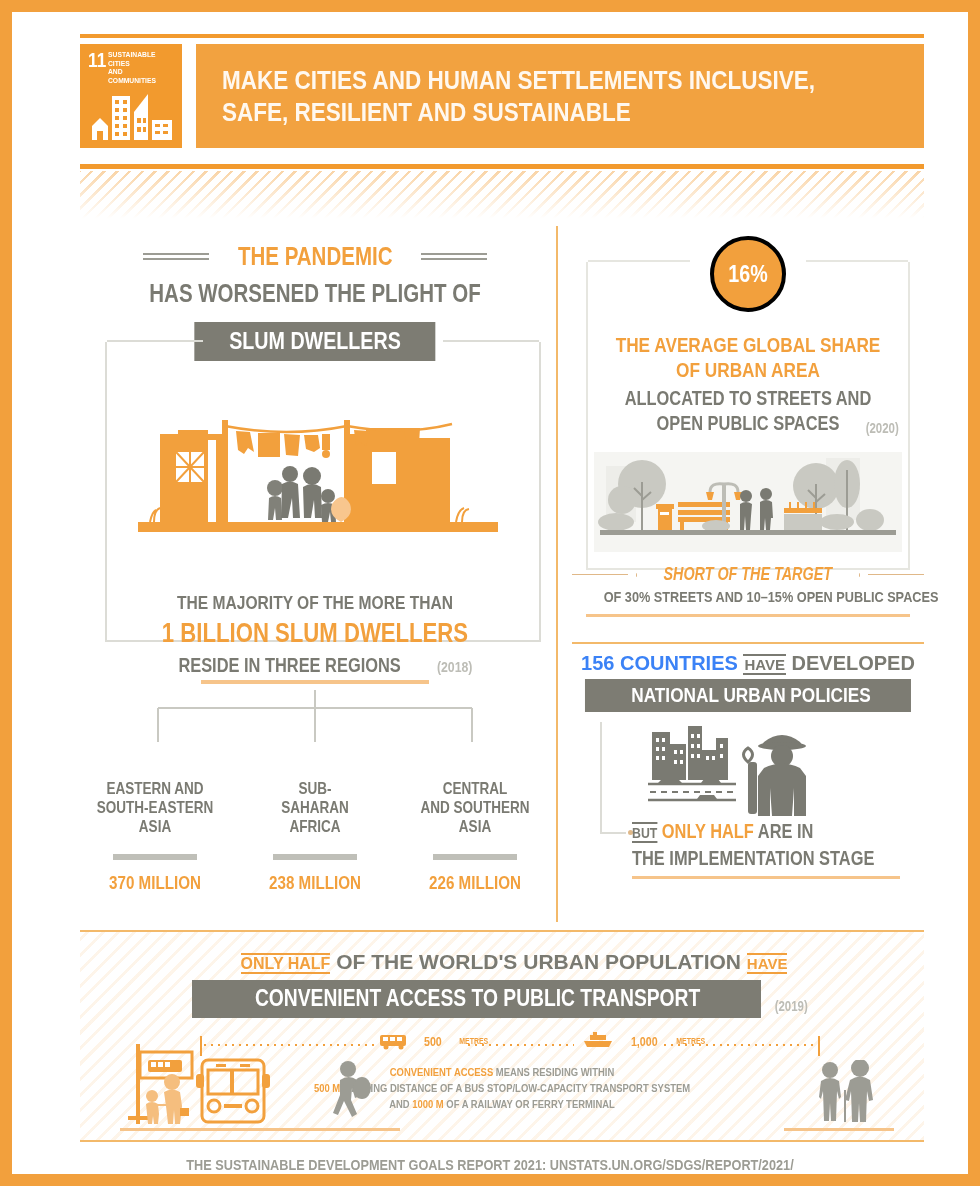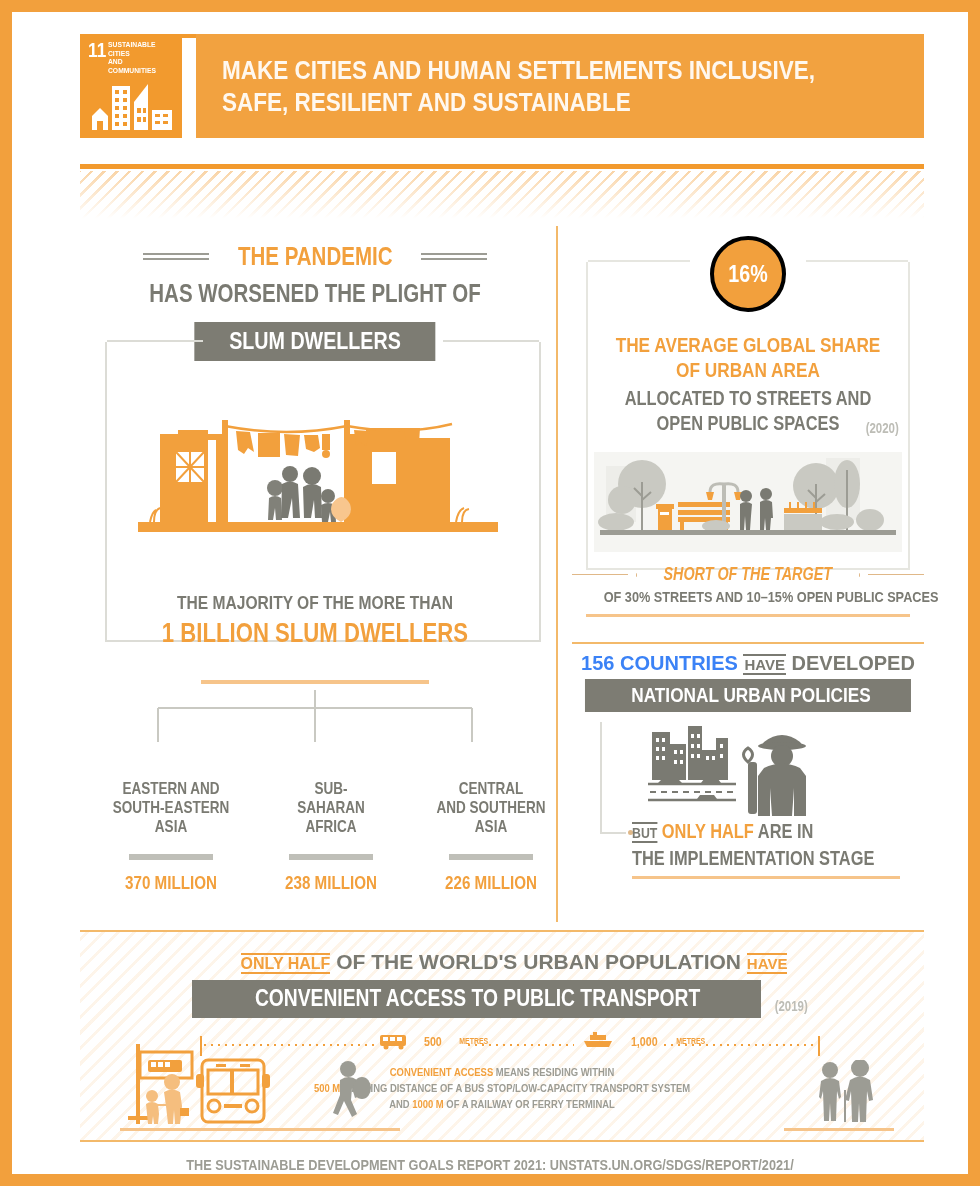--- a/index.html
+++ b/index.html
@@ -32,21 +32,21 @@
     white-space: nowrap;
   }
   .condL { transform-origin: left center; }
 
   
   .top-rule {
     position: absolute; left: 68px; top: 22px; width: 844px; height: 4px;
     background: #F29A2E;
   }
   .header {
-    position: absolute; left: 68px; top: 22px; width: 844px; height: 104px;
+    position: absolute; left: 68px; top: 32px; width: 844px; height: 104px;
     display: flex; gap: 14px;
   }
   .sdg-logo {
     width: 102px; height: 104px; background: #F29A2E;
     position: relative; flex: 0 0 auto;
   }
   .sdg-num {
     position: absolute; left: 8px; top: 6px;
     color: #fff; font-size: 21px; line-height: 20px;
   }
@@ -139,21 +139,21 @@
   .reside { color: #7A7A72; font-size: 20px; }
   .reside-yr { color: #BDBDB6; font-size: 15px; }
   .reside-ul {
     position: absolute; left: 50%; top: 456px; transform: translateX(-50%);
     width: 228px; height: 4px; background: #F6C48A;
   }
 
   .tree { position: absolute; left: 0; top: 466px; width: 470px; height: 58px; }
 
   .regions {
-    position: absolute; left: 16px; top: 555px; width: 470px;
+    position: absolute; left: 0; top: 555px; width: 470px;
     display: flex; justify-content: space-between;
   }
   .region { width: 150px; text-align: center; }
   .region .rn { color: #7A7A72; font-size: 16.5px; line-height: 19px; }
   .region .rn div { }
   .region .bar { width: 84px; height: 6px; background: #BFBFB8; margin: 18px auto 12px auto; }
   .region .rv { color: #F2A03D; font-size: 18.5px; }
 
   
   .rbox {
@@ -413,20 +413,24 @@
         <path d="M189 101 q7 -4 14 0 l1 17 -5 0 -1 -10 -2 10 -6 0 Z"></path>
       </g>
 
       <path fill="#F8C68E" d="M200 100 q10 -14 18 0 q4 12 -9 18 q-13 -6 -9 -18 Z"></path>
 
       <path stroke="#F2A03D" stroke-width="2" fill="none" d="M18 118 q2 -10 6 -12 M22 118 q0 -12 6 -14 M324 118 q2 -12 8 -14 M330 118 q0 -12 7 -13"></path>
     </svg>
 
     <div class="majority cond">THE MAJORITY OF THE MORE THAN</div>
     <div class="billion cond">1 BILLION SLUM DWELLERS</div>
+    <div class="reside-wrap">
+      <span class="reside cond">RESIDE IN THREE REGIONS</span>
+      <span class="reside-yr cond">(2018)</span>
+    </div>
     <div class="reside-ul"></div>
 
     <svg class="tree" viewBox="0 0 470 58">
       <path stroke="#C9C9C2" stroke-width="2" fill="none" d="M235 0 L235 18 M78 18 L392 18 M78 18 L78 52 M235 18 L235 52 M392 18 L392 52"></path>
     </svg>
 
     <div class="regions">
       <div class="region">
         <div class="rn cond">
           <div>EASTERN AND</div>

